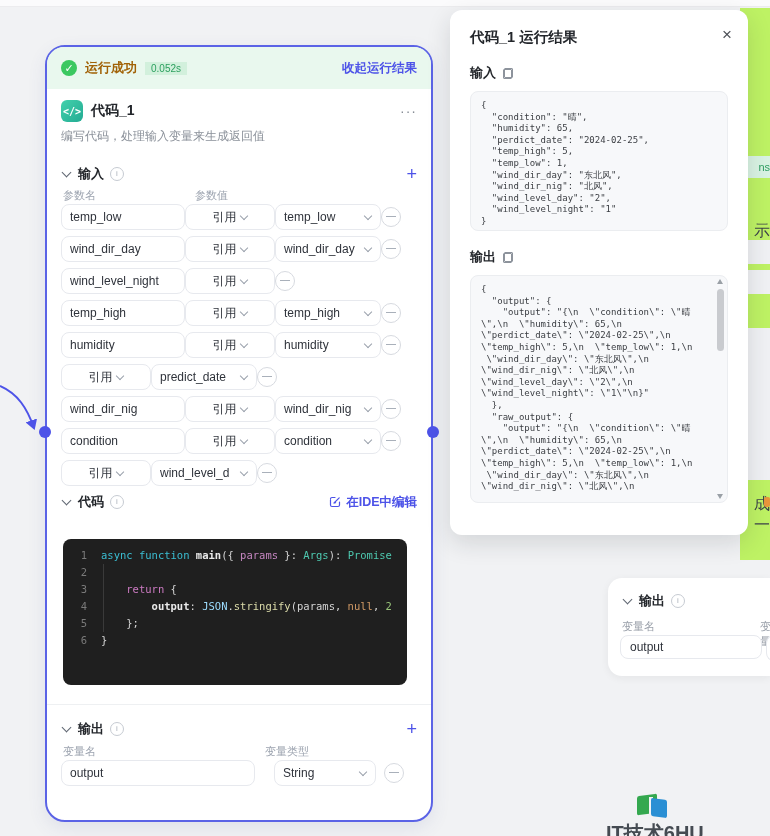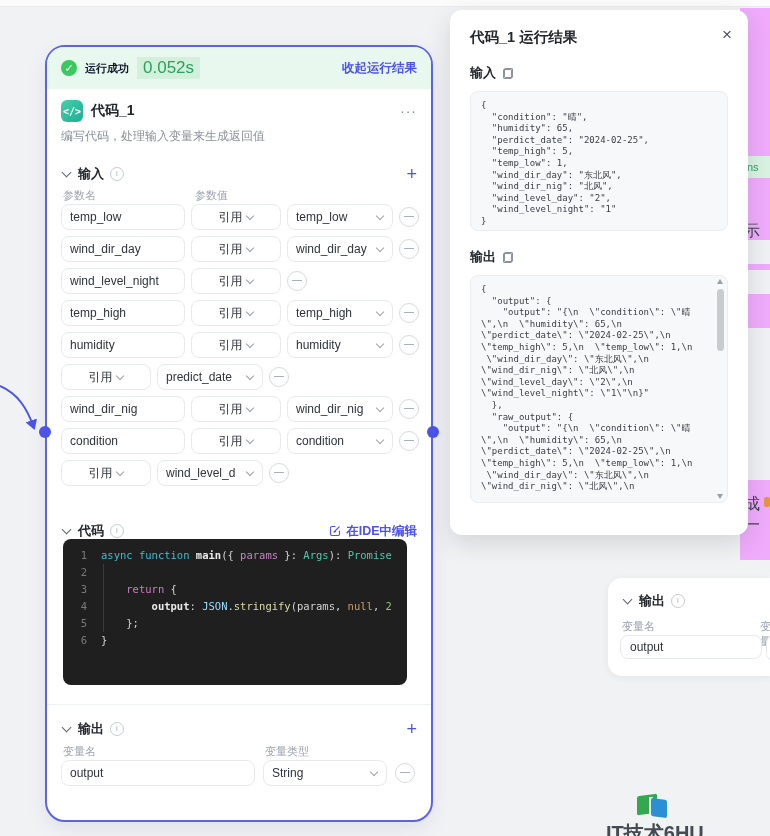--- a/index.html
+++ b/index.html
@@ -8,43 +8,43 @@
   .topstrip{position:absolute;left:0;top:0;width:770px;height:6px;background:#fbfbfc;border-bottom:1px solid #ececee;}
 
   
   .card{position:absolute;left:45px;top:45px;width:388px;height:777px;background:#fff;
         border:2px solid #5b63e6;border-radius:20px;box-sizing:border-box;
         box-shadow:0 6px 18px rgba(70,80,150,.10);}
   .banner{height:42px;background:#e9f8ee;border-radius:17px 17px 0 0;display:flex;align-items:center;
           padding:0 14px;gap:8px;}
   .okicon{width:16px;height:16px;border-radius:50%;background:#3bc860;color:#fff;font-size:11px;
           line-height:16px;text-align:center;flex:none;}
-  .status{font-size:11px;font-weight:700;color:#0f172a;}
-  .dur{background:#d2f0dc;color:#2da05f;font-size:17px;padding:1px 6px;border-radius:0;}
+  .status{font-size:13px;font-weight:700;color:#a16207;}
+  .dur{background:#d2f0dc;color:#2da05f;font-size:10px;padding:1px 6px;border-radius:0;}
   .collapse{margin-left:auto;color:#4d53e8;font-size:12.5px;font-weight:600;cursor:pointer;}
 
   .nhead{display:flex;align-items:center;gap:8px;padding:11px 14px 0 14px;}
   .nicon{width:22px;height:22px;border-radius:6px;background:linear-gradient(135deg,#43d1ac,#23ab93);
          color:#fff;font-family:"DejaVu Sans Mono",monospace;font-size:10px;font-weight:700;
          display:flex;align-items:center;justify-content:center;flex:none;}
   .ntitle{font-size:14px;font-weight:700;}
   .more{margin-left:auto;color:#878d96;font-size:14px;letter-spacing:1px;cursor:pointer;}
   .ndesc{padding:6px 14px 0 14px;font-size:12px;color:#8a9099;}
 
   .sec-head{position:absolute;left:14px;right:14px;display:flex;align-items:center;gap:6px;}
   .sec-title{font-size:13px;font-weight:700;color:#23262b;}
   .schev{width:6px;height:6px;border-right:1.6px solid #5f6672;border-bottom:1.6px solid #5f6672;
          transform:rotate(45deg);margin:-3px 2px 0 2px;flex:none;}
   .info{width:12px;height:12px;border:1px solid #c6cbd2;border-radius:50%;color:#aab0b9;font-size:8px;
         line-height:11px;text-align:center;flex:none;font-style:normal;}
   .plus{margin-left:auto;color:#4d53e8;font-size:18px;font-weight:500;line-height:14px;cursor:pointer;}
 
   .cols{position:absolute;left:16px;font-size:11px;color:#9ca3af;display:flex;}
   .rows{position:absolute;left:14px;right:14px;}
-  .prow{display:flex;gap:6px;margin-bottom:6px;}
+  .prow{display:flex;margin-bottom:6px;}
   .tbox{border:1px solid #e7e9ee;border-radius:8px;background:#fff;font-size:12px;color:#2f333b;
         display:flex;align-items:center;padding:0 8px;height:26px;box-sizing:border-box;
         white-space:nowrap;overflow:hidden;}
   .tbox.name{width:124px;flex:none;}
   .tbox.ref{width:90px;flex:none;justify-content:center;font-size:12px;}
   .tbox.val{width:106px;flex:none;justify-content:space-between;}
   .chev{width:5px;height:5px;border-right:1.5px solid #9aa1ac;border-bottom:1.5px solid #9aa1ac;
         transform:rotate(45deg);flex:none;margin:-2px 1px 0 4px;}
   .minus{width:18px;height:18px;border:1px solid #d7dae0;border-radius:50%;position:relative;
          flex:none;align-self:center;cursor:pointer;background:#fff;}
@@ -59,21 +59,21 @@
   .gutter{width:30px;text-align:right;color:#7a7a7a;padding:8px 6px 0 0;flex:none;box-sizing:border-box;}
   .codearea{padding:8px 0 0 8px;white-space:pre;color:#d4d4d4;position:relative;flex:1;overflow:hidden;}
   .guide{position:absolute;left:10px;top:25px;width:1px;height:68px;background:#3a3a3a;}
   .kw{color:#3bbfd4;} .fn{color:#eaeaea;font-weight:700;} .prm{color:#c586c0;} .typ{color:#4ec9b0;}
   .pl{color:#d4d4d4;} .ret{color:#cc7ac2;} .prop{color:#eaeaea;font-weight:700;} .obj{color:#9cdcfe;margin-top:36px;}
   .meth{color:#dcdcaa;} .nul{color:#d19a66;} .num{color:#98c379;}
 
   .divider{position:absolute;left:0;right:0;top:657px;height:1px;background:#eef0f2;}
   .orow{position:absolute;left:14px;right:14px;display:flex;gap:8px;}
   .tbox.oname{width:194px;flex:none;}
-  .tbox.otype{width:124px;flex:none;justify-content:space-between;}
+  .tbox.otype{width:102px;flex:none;justify-content:space-between;margin-left:11px;}
 
   
   .dot{position:absolute;width:12px;height:12px;border-radius:50%;background:#4d53e8;z-index:3;}
   .edge{position:absolute;left:0;top:380px;z-index:2;}
 
   
   .popup{position:absolute;left:450px;top:10px;width:298px;height:525px;background:#fff;border-radius:12px;
          box-shadow:0 8px 24px rgba(31,35,41,.14);z-index:5;padding:18px 20px;box-sizing:border-box;}
   .ptitle{font-size:14.5px;font-weight:700;}
   .close{position:absolute;right:16px;top:16px;font-size:17px;color:#4e5258;cursor:pointer;line-height:1;}
@@ -87,21 +87,21 @@
                color:#3a3d42;white-space:pre;}
   .box-in{height:140px;}
   .box-out{height:228px;}
   .sb{position:absolute;right:2px;top:3px;bottom:3px;width:9px;}
   .sb .up,.sb .dn{position:absolute;left:1px;width:0;height:0;border-left:3.5px solid transparent;border-right:3.5px solid transparent;}
   .sb .up{top:0;border-bottom:5px solid #9aa0a6;}
   .sb .dn{bottom:0;border-top:5px solid #9aa0a6;}
   .sb .thumb{position:absolute;left:1px;top:10px;width:7px;height:62px;background:#c9cbcf;border-radius:4px;}
 
   
-  .rstrip{position:absolute;left:740px;top:8px;width:30px;height:552px;background:#f0abfc;z-index:1;}
+  .rstrip{position:absolute;left:740px;top:8px;width:30px;height:552px;background:#bef264;z-index:1;text-align:right;}
   .tokenpill{position:absolute;left:1px;top:148px;width:29px;height:22px;background:#d9f3e3;
              border-radius:6px 0 0 6px;color:#2f9e63;font-size:11px;line-height:22px;padding-left:6px;box-sizing:border-box;}
   .fragtext{position:absolute;left:4px;font-size:16px;color:#3d424a;}
   .grayrow{position:absolute;left:1px;width:29px;background:#f0f1f4;border-radius:6px 0 0 6px;}
   .orangebit{position:absolute;left:24px;top:489px;width:6px;height:10px;background:#e8963c;border-radius:2px;}
 
   .backnode{position:absolute;left:608px;top:578px;width:162px;height:98px;background:#fff;
             border-radius:14px 0 0 14px;box-shadow:0 2px 8px rgba(31,35,41,.06);z-index:1;padding:14px 0 0 14px;box-sizing:border-box;}
   .bn-head{display:flex;align-items:center;gap:6px;}
   .bn-label{position:absolute;top:41px;font-size:11px;color:#9aa0aa;}
@@ -297,21 +297,21 @@
        <div class="tbox val">
           <span>wind_level_d</span>
           <i class="chev"></i>
         </div>
        <div class="minus">
           <i></i>
         </div>
      </div>
     </div>
 
-  <div class="sec-head" style="top:475px;">
+  <div class="sec-head" style="top:446px;">
     <i class="schev"></i>
     <span class="sec-title">代码</span>
     <i class="info">i</i>
     <span class="idelink">
       <svg width="12" height="12" viewBox="0 0 12 12">
         <path d="M1.5 3 a1.5 1.5 0 0 1 1.5 -1.5 h3 M10.5 6 v3 a1.5 1.5 0 0 1 -1.5 1.5 h-6 a1.5 1.5 0 0 1 -1.5 -1.5 v-5" stroke="#4d53e8" stroke-width="1.2" fill="none" stroke-linecap="round"></path>
         <path d="M5 7 L10.2 1.8 M5 7 l1.6 -0.4" stroke="#4d53e8" stroke-width="1.2" fill="none" stroke-linecap="round"></path>
       </svg>
       <span>在IDE中编辑</span>
     </span>

